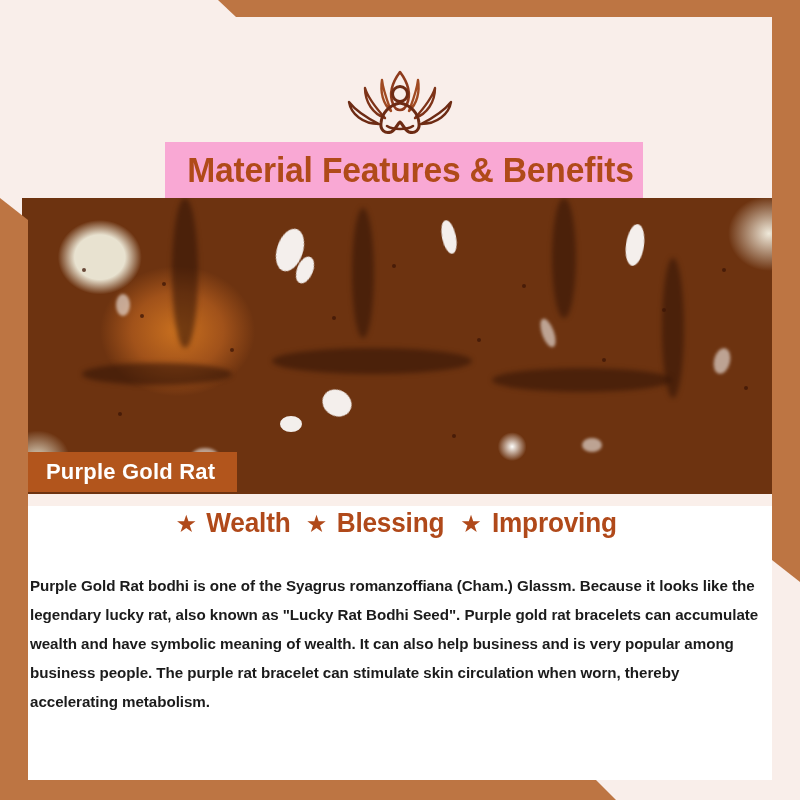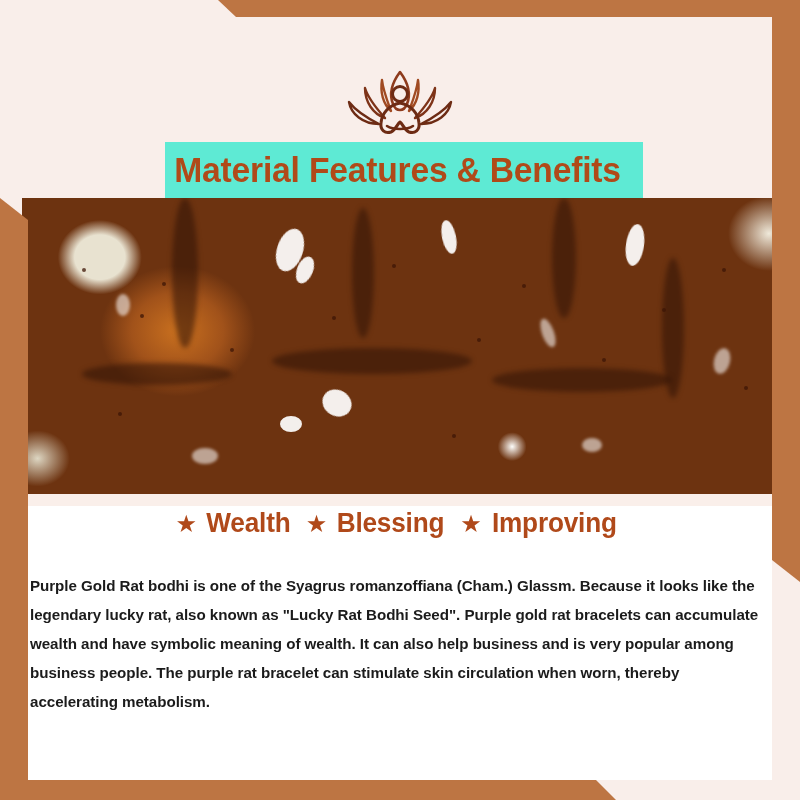--- a/index.html
+++ b/index.html
@@ -99,24 +99,24 @@
     white-space: nowrap;
   }
 
   
   .title-banner {
     position: absolute;
     top: 142px;
     left: 165px;
     width: 478px;
     height: 56px;
-    background: #5eead4;
+    background: #f9a8d4;
     display: flex;
     align-items: center;
-    justify-content: flex-start;
+    justify-content: flex-end;
     z-index: 5;
   }
   .title-text {
     font-family: "Liberation Sans Narrow", "Liberation Sans", sans-serif;
     font-weight: bold;
     font-size: 35px;
     color: #b04a19;
     letter-spacing: -0.2px;
     white-space: nowrap;
     transform: scaleX(0.96);
@@ -319,20 +319,23 @@
       <div class="speck" style="left:500px;top:86px;"></div>
       <div class="speck" style="left:580px;top:160px;"></div>
       <div class="speck" style="left:640px;top:110px;"></div>
       <div class="speck" style="left:700px;top:70px;"></div>
       <div class="speck" style="left:722px;top:188px;"></div>
       <div class="speck" style="left:96px;top:214px;"></div>
       <div class="speck" style="left:430px;top:236px;"></div>
     </div>
   </div>
 
+  <div class="material-label">
+    <span class="material-label-text">Purple Gold Rat</span>
+  </div>
 
   <div class="content">
     <div class="content-tint"></div>
 
     <div class="benefits">
       <span class="benefit">
         <span class="benefit-star">★</span>
         <span class="benefit-label">Wealth</span>
       </span>
       <span class="benefit">

